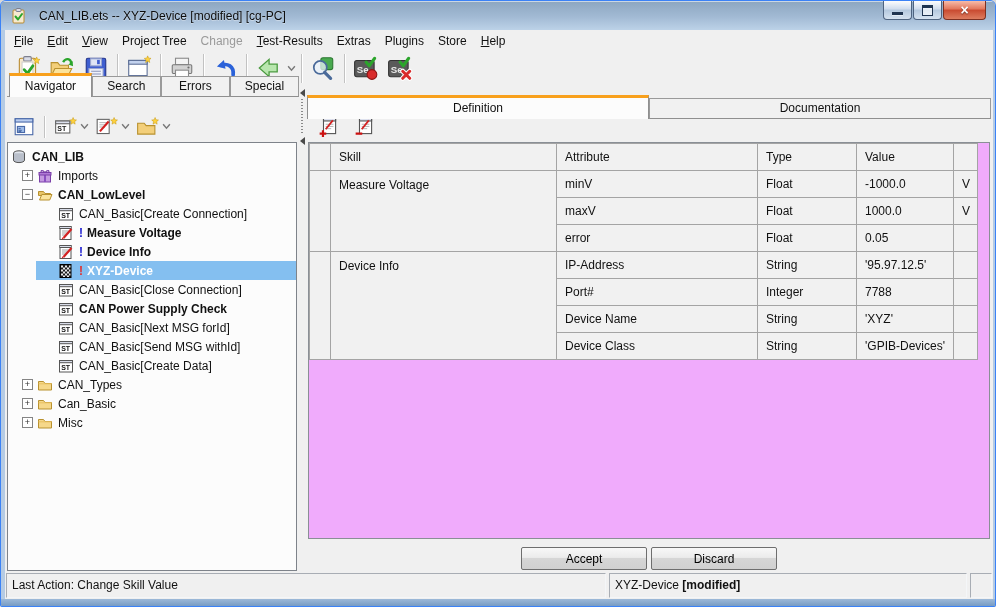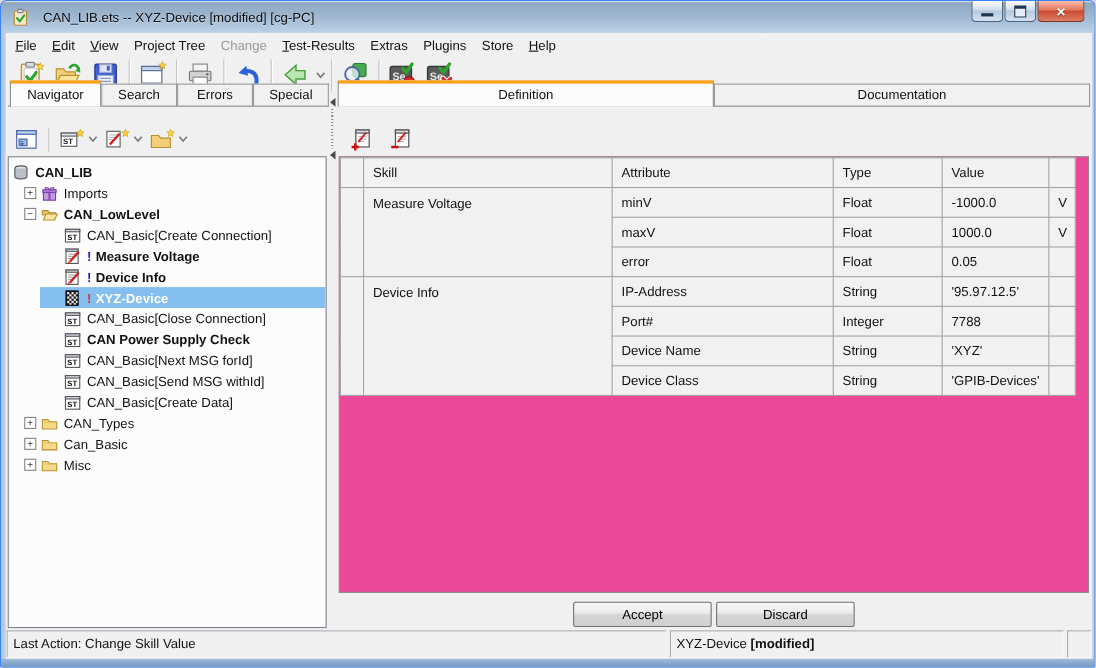--- a/index.html
+++ b/index.html
@@ -27,21 +27,21 @@
   .menubar{position:absolute;left:6px;top:31px;width:984px;height:17px;display:flex;align-items:center;}
   .menu-item{padding:1px 7px;cursor:default;}
   .menu-item.disabled{color:#9a9a9a;}
   
   .toolbar{position:absolute;left:6px;top:49px;width:984px;height:36px;display:flex;align-items:center;padding-left:4px;box-sizing:border-box;}
   .tb-btn{height:32px;min-width:34px;display:flex;align-items:center;justify-content:center;gap:2px;cursor:default;}
   .tb-sep{width:1px;height:29px;background:#c2c2c2;box-shadow:1px 0 0 #ffffff;margin:0 4px;}
   
   .tab-bar{position:absolute;display:flex;align-items:flex-end;box-shadow:inset 0 -1px 0 #9a9a9a;}
   .left-tabs{left:6px;top:72px;width:290px;height:24px;padding-left:2px;}
-  .right-tabs{left:306px;top:72px;width:684px;height:24px;}
+  .right-tabs{left:306px;top:94px;width:684px;height:24px;}
   .tab{box-sizing:border-box;text-align:center;cursor:default;background:#f1f1f1;border:1px solid #9a9a9a;
        border-bottom:1px solid #8f8f8f;height:21px;line-height:19px;margin-top:3px;}
   .tab.active{background:#fcfcfc;border:1px solid #8f8f8f;border-top:3px solid #f8a01c;border-bottom:none;
               height:24px;line-height:21px;margin-top:0;z-index:2;}
   .left-tabs .tab{width:75px;}
   .left-tabs .tab:first-child{width:90px;}
   .right-tabs .tab{flex:1;}
   
   .panel-toolbar{position:absolute;display:flex;align-items:center;gap:2px;}
   .left-toolbar{left:6px;top:111px;width:290px;height:29px;padding-left:4px;box-sizing:border-box;}
@@ -61,21 +61,21 @@
   .expander{flex:none;width:11px;height:11px;box-sizing:border-box;border:1px solid #848484;background:#fff;
             font-size:9px;line-height:8px;text-align:center;margin-right:4px;color:#333;}
   .tree-icon{flex:none;width:16px;height:16px;margin-right:5px;display:flex;align-items:center;}
   .tree-label{padding:1px 4px 1px 0;}
   .tree-row.bold .tree-label{font-weight:bold;}
   .bang{font-weight:bold;margin-right:4px;color:#2020d0;}
   .tree-row.selected{background:linear-gradient(90deg,transparent 0 28px,#84bff0 28px);}
   .tree-row.selected .tree-label{color:#ffffff;font-weight:bold;}
   .tree-row.selected .bang{color:#e03030;}
   
-  .right-content{position:absolute;left:307px;top:141px;width:682px;height:397px;background:#ec4899;
+  .right-content{position:absolute;left:307px;top:141px;width:682px;height:397px;background:#f0abfc;
                  border:1px solid #8a8f96;box-sizing:border-box;}
   table.attr{border-collapse:collapse;table-layout:fixed;width:668px;background:#f1f1f1;}
   table.attr th,table.attr td{border:1px solid #a4a4a4;height:27px;padding:0 2px 0 8px;text-align:left;
                  font-weight:normal;font-size:12px;overflow:hidden;white-space:nowrap;box-sizing:border-box;}
   table.attr td.skill{vertical-align:top;padding-top:7px;}
   table.attr td.gutter{padding:0;}
   
   .buttons-row{position:absolute;left:307px;top:546px;width:682px;height:24px;display:flex;justify-content:center;gap:4px;}
   .push-btn{width:126px;height:23px;box-sizing:border-box;border:1px solid #6e6e6e;border-radius:2px;
             background:linear-gradient(180deg,#f8f8f8,#ebebeb 45%,#d6d6d6 50%,#d0d0d0);

